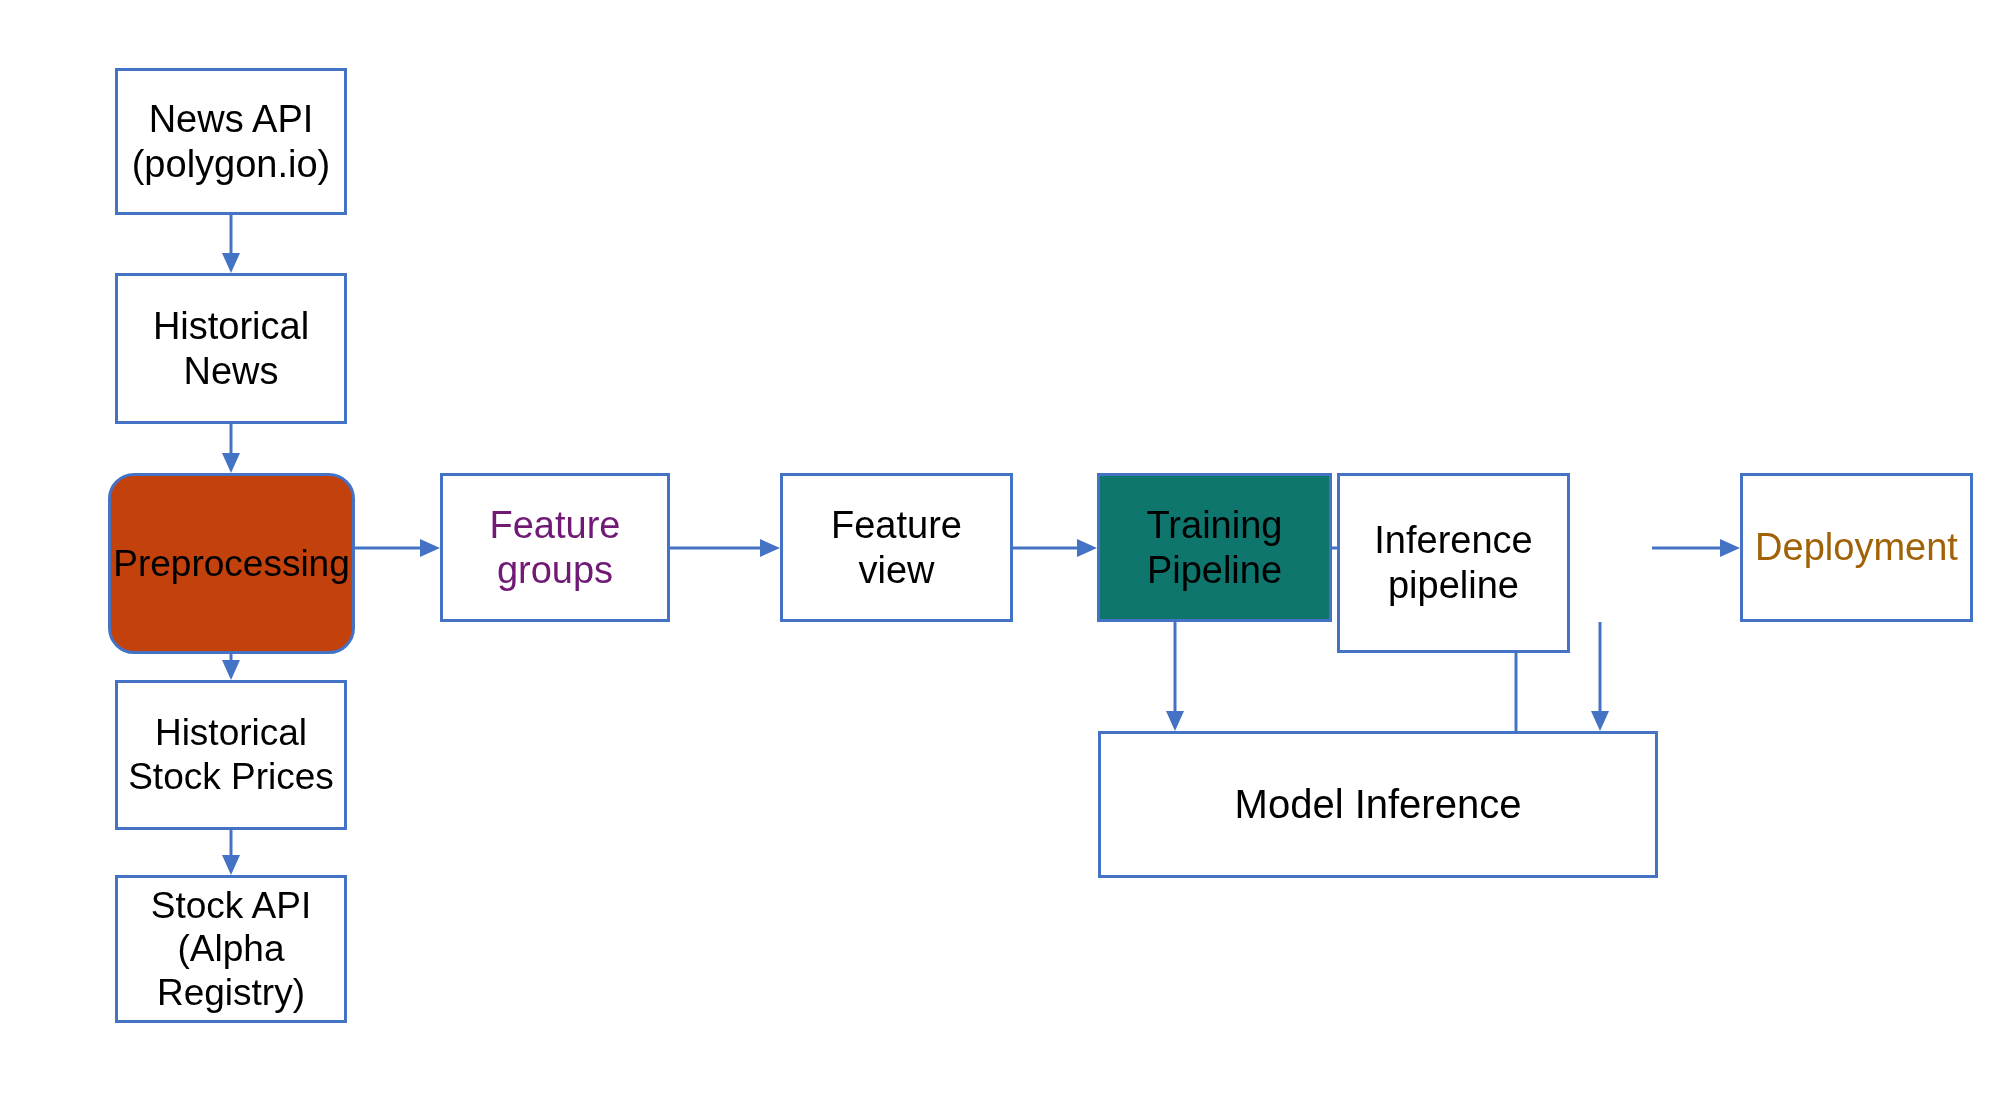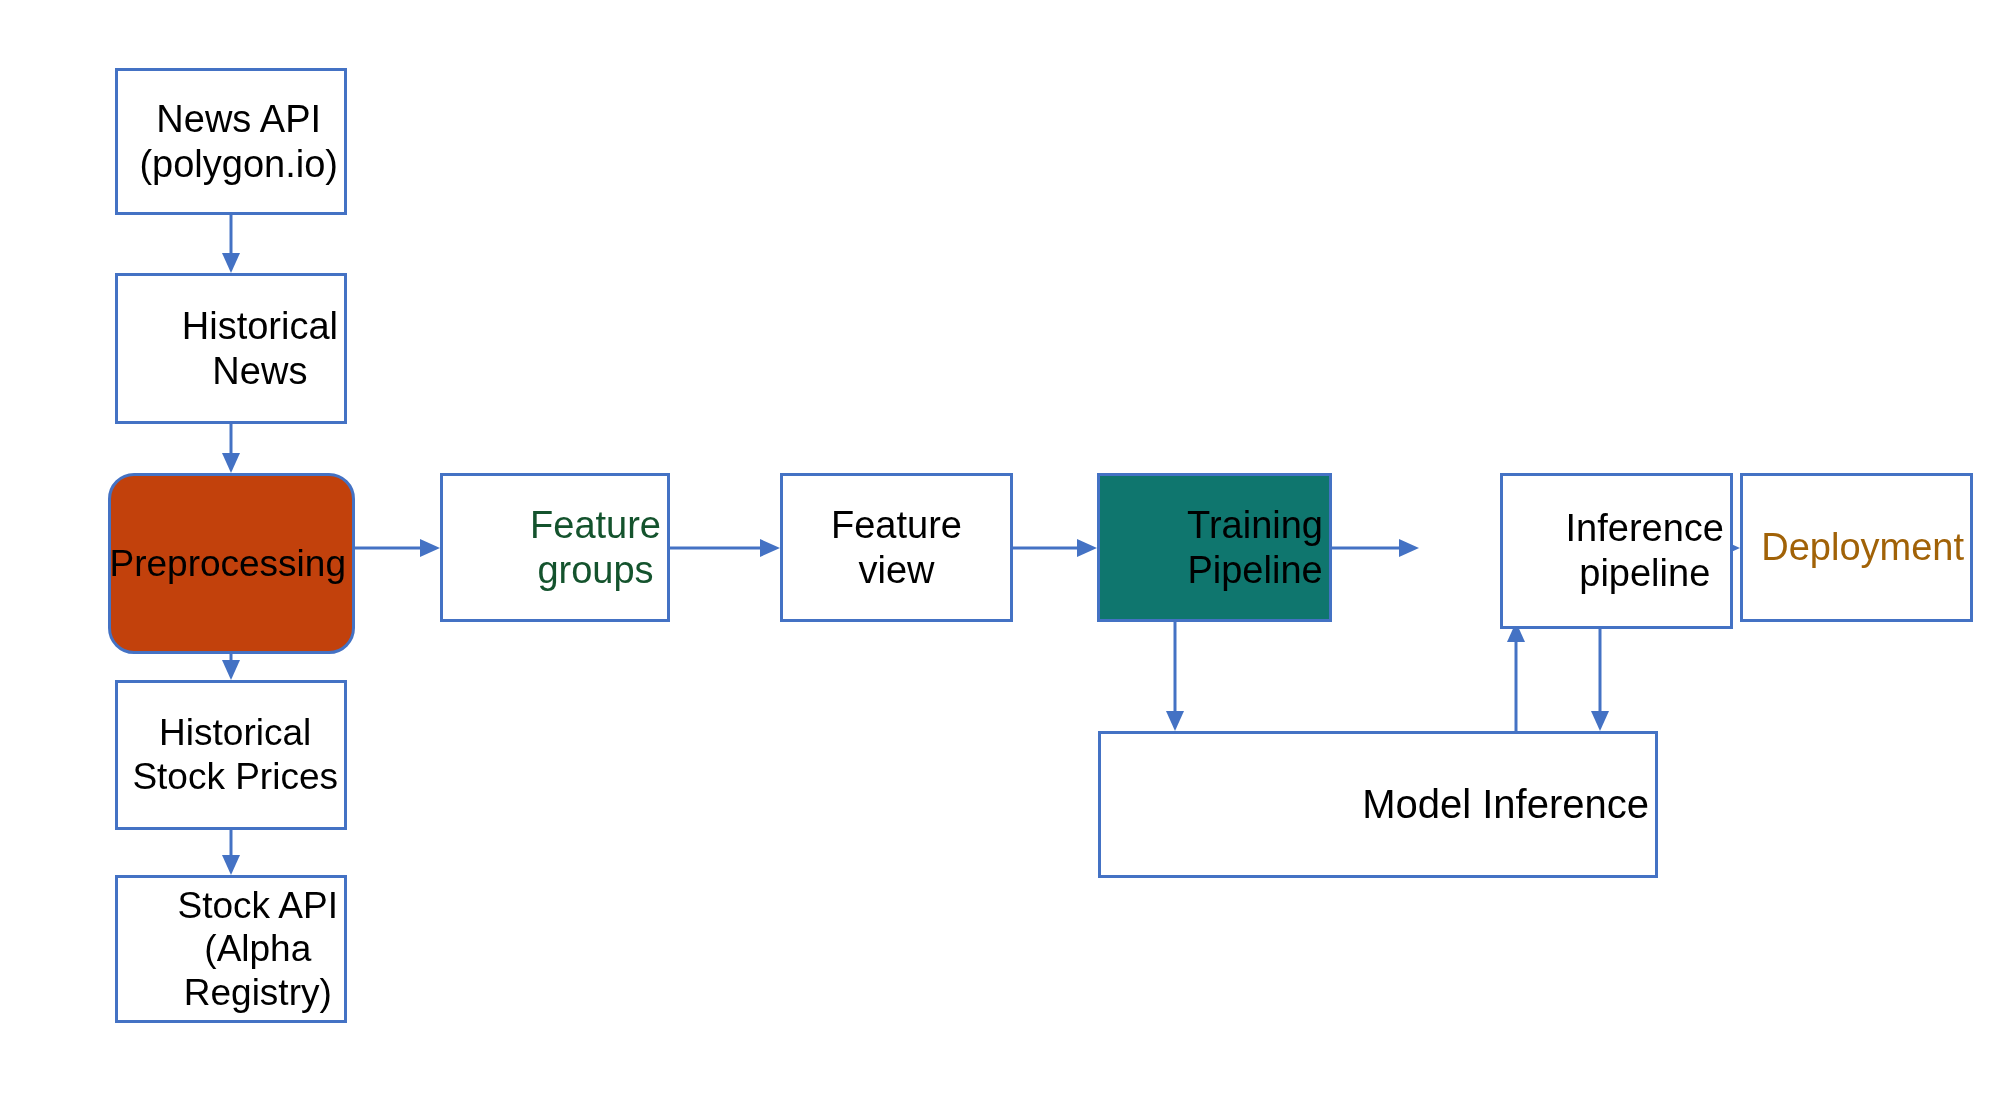--- a/index.html
+++ b/index.html
@@ -27,21 +27,21 @@
     height: 1106px;
     pointer-events: none;
   }
   .node {
     position: absolute;
     box-sizing: border-box;
     background: #ffffff;
     border: 3px solid #4472c4;
     display: flex;
     align-items: center;
-    justify-content: flex-end;
+    justify-content: center;
     text-align: center;
     color: #000000;
     z-index: 2;
   }
   .node-label {
     display: block;
     padding: 0 6px;
     line-height: 1.18;
     white-space: pre-line;
     color: #000000;
@@ -121,31 +121,31 @@
       <div class="node" style="left: 115px; top: 680px; width: 232px; height: 150px; border-color: rgb(68, 114, 196); border-width: 3px; background: rgb(255, 255, 255);">
         <span class="node-label s-37" style="color: rgb(0, 0, 0);">Historical
 Stock Prices</span>
       </div>
       <div class="node" style="left: 115px; top: 875px; width: 232px; height: 148px; border-color: rgb(68, 114, 196); border-width: 3px; background: rgb(255, 255, 255);">
         <span class="node-label s-37" style="color: rgb(0, 0, 0);">Stock API
 (Alpha
 Registry)</span>
       </div>
       <div class="node" style="left: 440px; top: 473px; width: 230px; height: 149px; border-color: rgb(68, 114, 196); border-width: 3px; background: rgb(255, 255, 255);">
-        <span class="node-label s-38" style="color: #14532d;">Feature
+        <span class="node-label s-38" style="color: #701a75;">Feature
 groups</span>
       </div>
       <div class="node" style="left: 780px; top: 473px; width: 233px; height: 149px; border-color: rgb(68, 114, 196); border-width: 3px; background: rgb(255, 255, 255);">
         <span class="node-label s-38" style="color: rgb(0, 0, 0);">Feature view</span>
       </div>
       <div class="node" style="left: 1097px; top: 473px; width: 235px; height: 149px; border-color: rgb(68, 114, 196); border-width: 3px; background: #0f766e;">
         <span class="node-label s-38" style="color: rgb(0, 0, 0);">Training
 Pipeline</span>
       </div>
-      <div class="node" style="left: 1500px; top: 473px; width: 233px; height: 156px; border-color: rgb(68, 114, 196); border-width: 3px; background: rgb(255, 255, 255);">
+      <div class="node" style="left: 1337px; top: 473px; width: 233px; height: 180px; border-color: rgb(68, 114, 196); border-width: 3px; background: rgb(255, 255, 255);">
         <span class="node-label s-38" style="color: rgb(0, 0, 0);">Inference
 pipeline</span>
       </div>
       <div class="node" style="left: 1740px; top: 473px; width: 233px; height: 149px; border-color: rgb(68, 114, 196); border-width: 3px; background: rgb(255, 255, 255);">
         <span class="node-label s-38" style="color: #a16207;">Deployment</span>
       </div>
       <div class="node" style="left: 1098px; top: 731px; width: 560px; height: 147px; border-color: rgb(68, 114, 196); border-width: 3px; background: rgb(255, 255, 255);">
         <span class="node-label s-40" style="color: rgb(0, 0, 0);">Model Inference</span>
       </div>
     </div>

